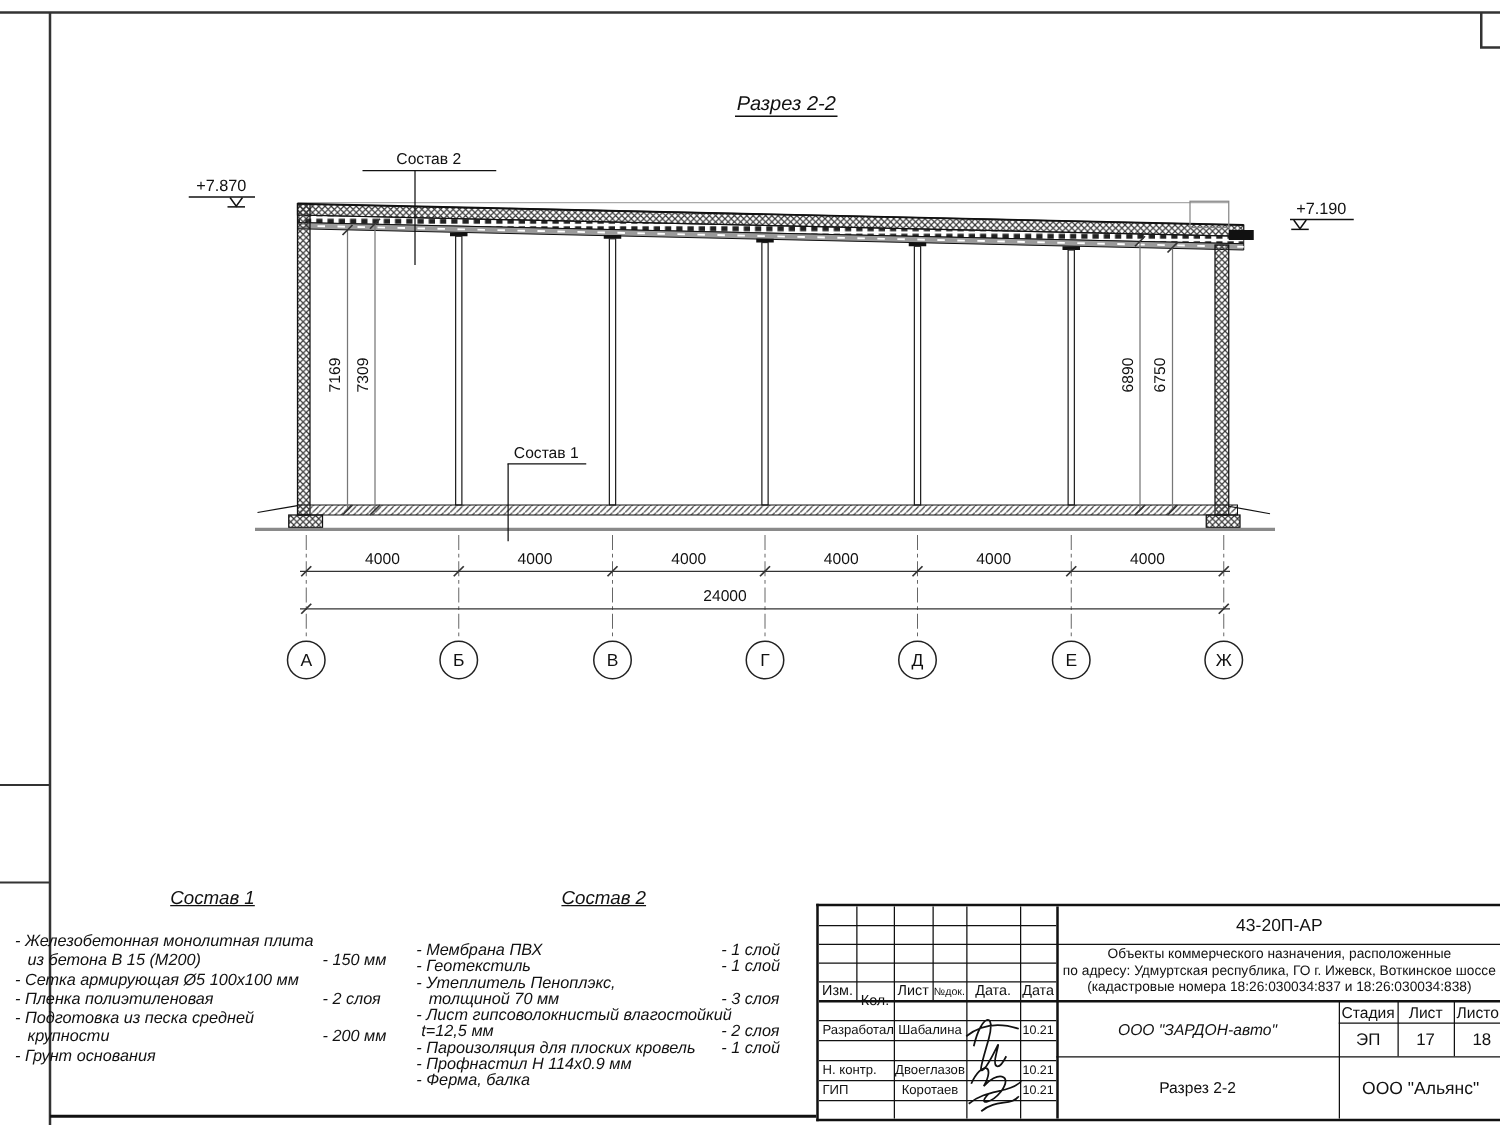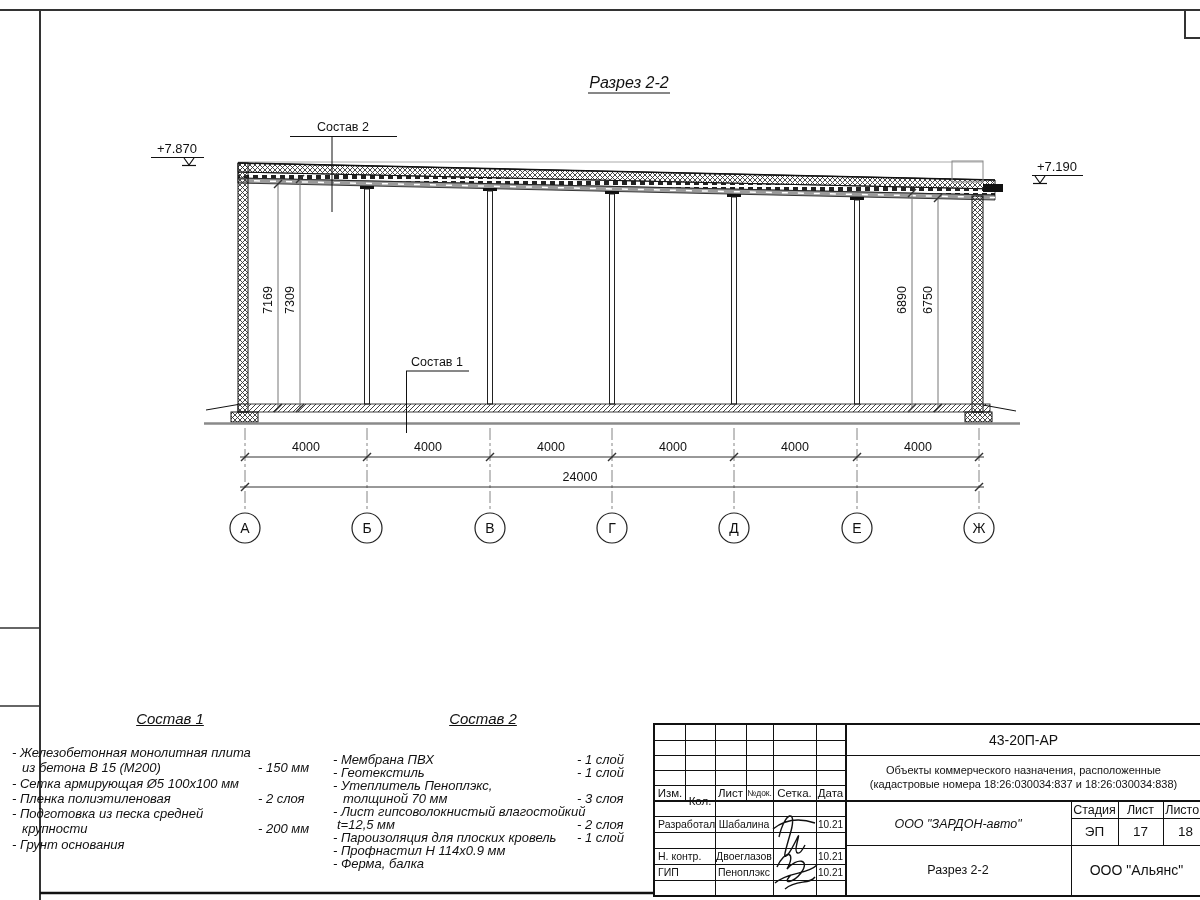--- a/index.html
+++ b/index.html
@@ -252,21 +252,21 @@
   <div class="tb-cell" style="left:30px;top:60px;width:30px;height:32px;font-size:11.5px;">
         <span>Кол.</span>
       </div>
   <div class="tb-cell" style="left:60px;top:60px;width:31px;height:15px;font-size:11.5px;">
         <span>Лист</span>
       </div>
   <div class="tb-cell" style="left:91px;top:60px;width:27px;height:15px;font-size:8.5px;">
         <span>№док.</span>
       </div>
   <div class="tb-cell" style="left:118px;top:60px;width:43px;height:15px;font-size:11.5px;">
-        <span>Сетка.</span>
+        <span>Дата.</span>
       </div>
   <div class="tb-cell" style="left:161px;top:60px;width:29px;height:15px;font-size:11.5px;">
         <span>Дата</span>
       </div>
 
   <div class="tb-cell" style="left:3px;top:91px;width:57px;height:16px;justify-content:flex-start;font-size:10.5px;">
         <span>Разработал</span>
       </div>
   <div class="tb-cell" style="left:60px;top:91px;width:58px;height:16px;font-size:10.5px;">
         <span>Шабалина</span>
@@ -282,36 +282,37 @@
         <span>Двоеглазов</span>
       </div>
   <div class="tb-cell" style="left:161px;top:123px;width:29px;height:16px;font-size:10px;">
         <span>10.21</span>
       </div>
 
   <div class="tb-cell" style="left:3px;top:139px;width:57px;height:16px;justify-content:flex-start;font-size:10.5px;">
         <span>ГИП</span>
       </div>
   <div class="tb-cell" style="left:60px;top:139px;width:58px;height:16px;font-size:10.5px;">
-        <span>Пеноплэкс</span>
+        <span>Коротаев</span>
       </div>
   <div class="tb-cell" style="left:161px;top:139px;width:29px;height:16px;font-size:10px;">
         <span>10.21</span>
       </div>
 
   <svg class="sig-svg" style="left:112px;top:80px;" width="56" height="90">
     <path d="M12,32 C18,6 30,4 24,26 C19,44 14,58 22,48 C30,36 34,22 30,38 C27,50 32,52 38,40 M6,24 C16,16 30,12 48,18" fill="none" stroke="#111" stroke-width="1.4"></path>
     <path d="M10,62 C18,44 30,46 20,64 C30,52 44,54 34,68 C26,78 14,80 24,70 M8,78 C22,66 40,70 50,60 M18,84 C30,74 42,80 48,72" fill="none" stroke="#111" stroke-width="1.4"></path>
   </svg>
 
   <div class="tb-cell" style="left:190px;top:0;width:357px;height:30px;font-size:14px;">
         <span>43-20П-АР</span>
       </div>
   <div class="tb-cell" style="left:190px;top:30px;width:357px;height:45px;flex-direction:column;font-size:11px;line-height:13.5px;">
     <div>Объекты коммерческого назначения, расположенные</div>
+    <div>по адресу: Удмуртская республика, ГО г. Ижевск, Воткинское шоссе</div>
     <div>(кадастровые номера 18:26:030034:837 и 18:26:030034:838)</div>
   </div>
   <div class="tb-cell" style="left:190px;top:77px;width:226px;height:43px;font-size:12.5px;font-style:italic;">
         <span>ООО "ЗАРДОН-авто"</span>
       </div>
 
   <div class="tb-cell" style="left:416px;top:77px;width:47px;height:16px;font-size:12.5px;">
         <span>Стадия</span>
       </div>
   <div class="tb-cell" style="left:463px;top:77px;width:45px;height:16px;font-size:12.5px;">

